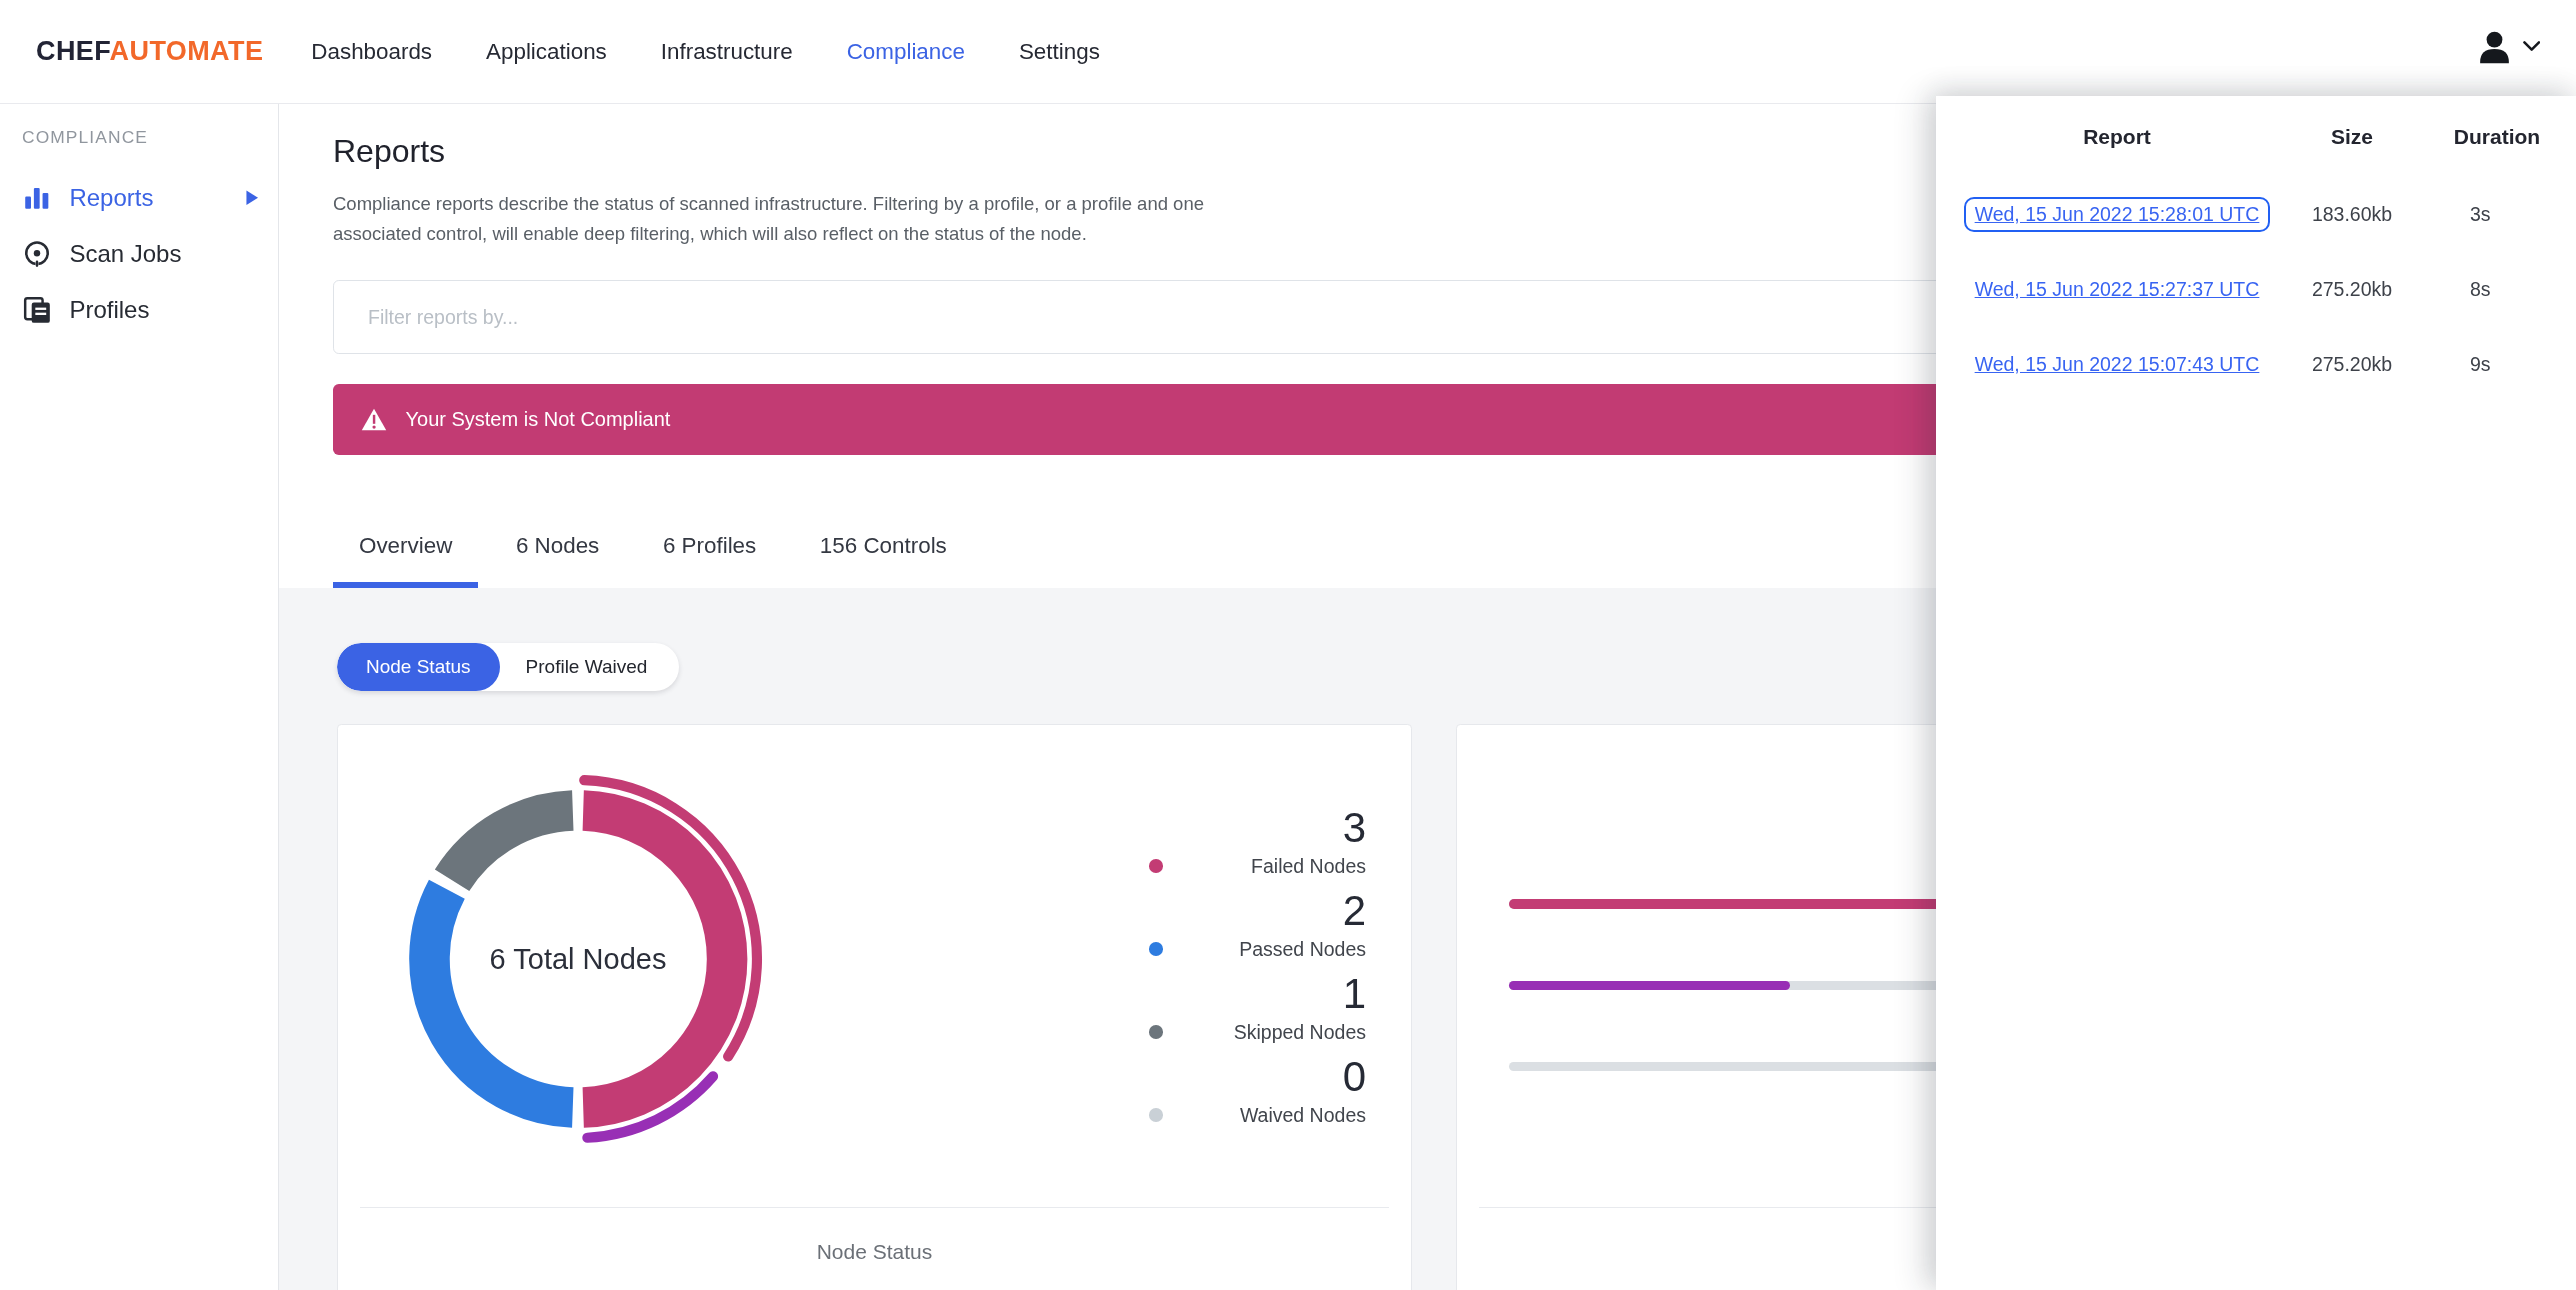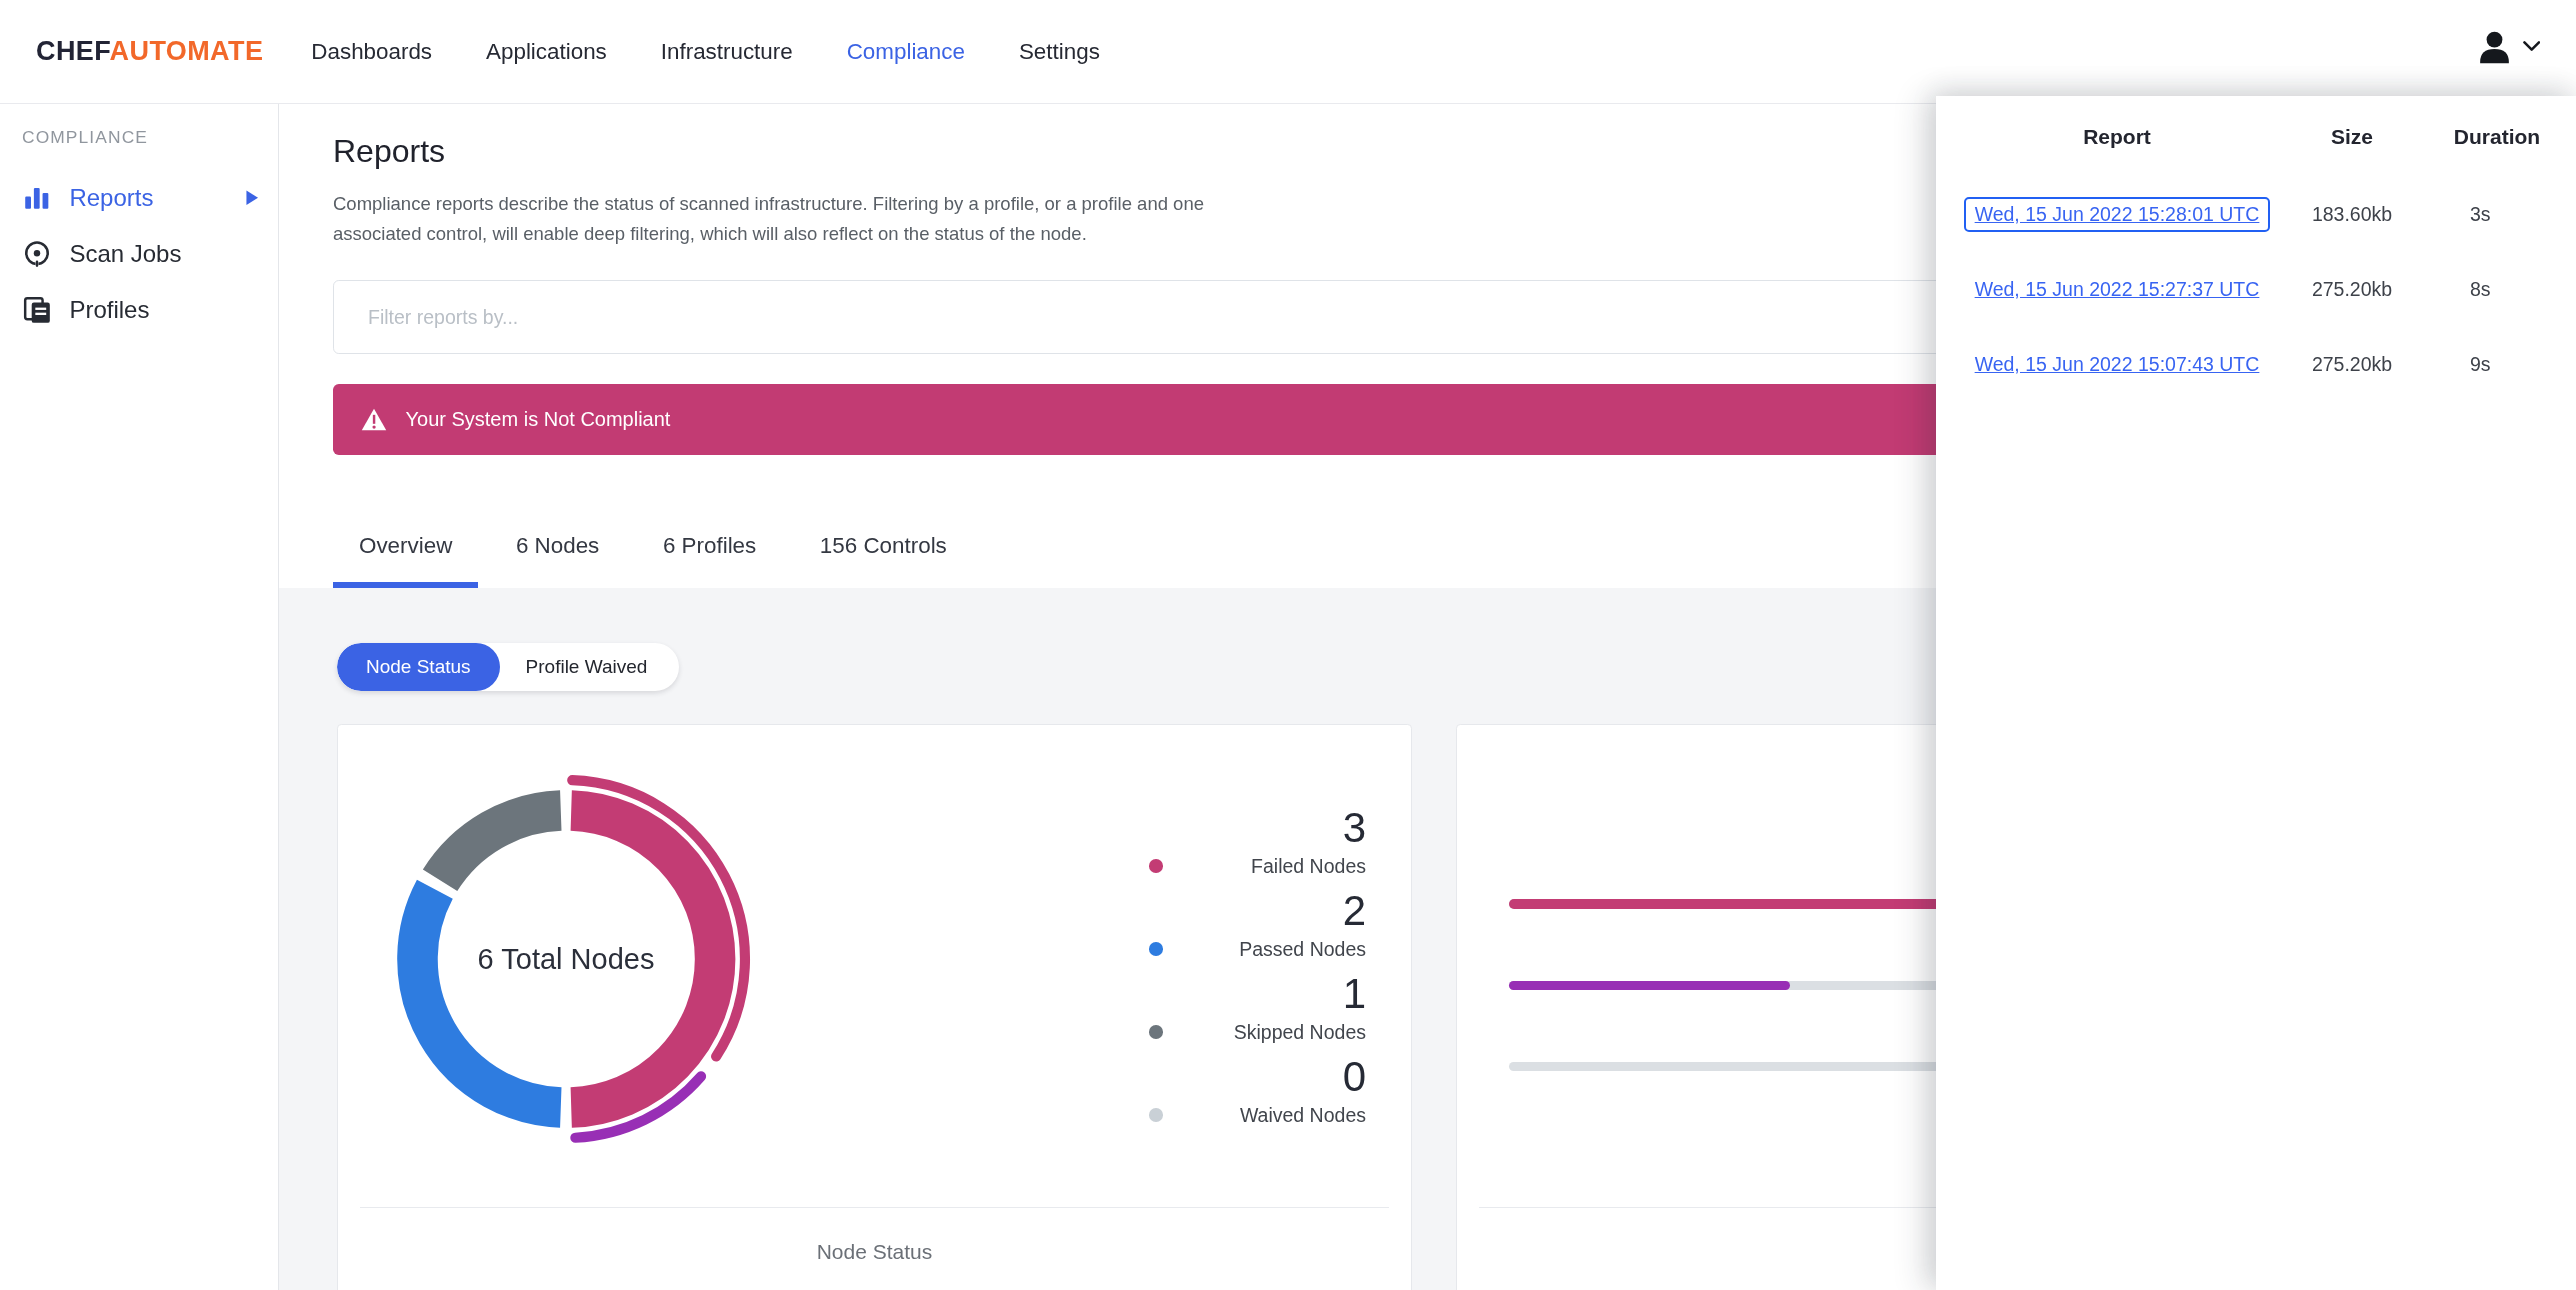--- a/index.html
+++ b/index.html
@@ -48,21 +48,21 @@
   .toggle .opt.on { color:#fff; border-radius:24.6px; padding:0 29px; }
   .toggle .opt.off { color:#23262e; padding:0 32px 0 26px; }
   .cards { margin-top:33px; display:flex; gap:44px; }
   .card { position:relative; background:#fff; border:0.7px solid #e6e8ec; border-radius:4.3px; height:608px; }
   .card.nodes { width:1075px; }
   .card.sev { width:1034px; }
   .card-divider { position:absolute; left:22px; right:22px; top:482px; height:0.7px; background:#e8eaee; }
   .card-caption { position:absolute; top:515px; left:0; right:0; text-align:center; font-size:21px; color:#6b7077; }
 
   
-  .donut-wrap { position:absolute; left:36px; top:42px; width:384px; height:384px; }
+  .donut-wrap { position:absolute; left:48px; top:42px; width:384px; height:384px; }
   .donut-center { position:absolute; inset:0; display:flex; align-items:center; justify-content:center;
                   font-size:29px; color:#2b2f3a; }
   .legend { position:absolute; right:45px; top:81px; width:217px; display:flex; flex-direction:column; gap:11.6px; }
   .legend-item .num { font-size:42px; line-height:1.05; text-align:right; color:#262a35; }
   .legend-item .lrow { display:flex; align-items:center; margin-top:4.3px; }
   .legend-item .dot { width:13.7px; height:13.7px; border-radius:50%; }
   .legend-item .ltxt { margin-left:auto; font-size:19.5px; color:#41454c; }
 
   
   .bars { position:absolute; left:52px; right:43px; top:174px; display:flex; flex-direction:column; gap:72px; }
@@ -79,21 +79,21 @@
                font-family:"Liberation Sans",sans-serif; }
   .rtable { padding:0 10px 0 22px; }
   .rrow { display:grid; grid-template-columns:318px 152px 1fr; align-items:center; }
   .rrow.head { height:81px; font-weight:bold; font-size:21px; color:#23252f; }
   .rrow.body { height:75px; font-size:19.5px; color:#3e424a; }
   .rrow .c-report { text-align:center; }
   .rrow .c-size { text-align:center; }
   .rrow.head .c-dur { text-align:center; }
   .rrow.body .c-dur { text-align:left; padding-left:42px; }
   .rlink { font-size:19.5px; text-decoration:underline; cursor:pointer; }
-  .focus-box { display:inline-block; border:2.2px solid; border-radius:5px; padding:4.3px 8.7px; }
+  .focus-box { display:inline-block; border:2.2px solid; border-radius:10px; padding:4.3px 8.7px; }
 </style>
 </head>
 <body>
 
 <div class="screen">
 
   <header class="topnav">
     <div class="brand">
       <span class="left">CHEF</span><span class="right">AUTOMATE</span>
     </div>

